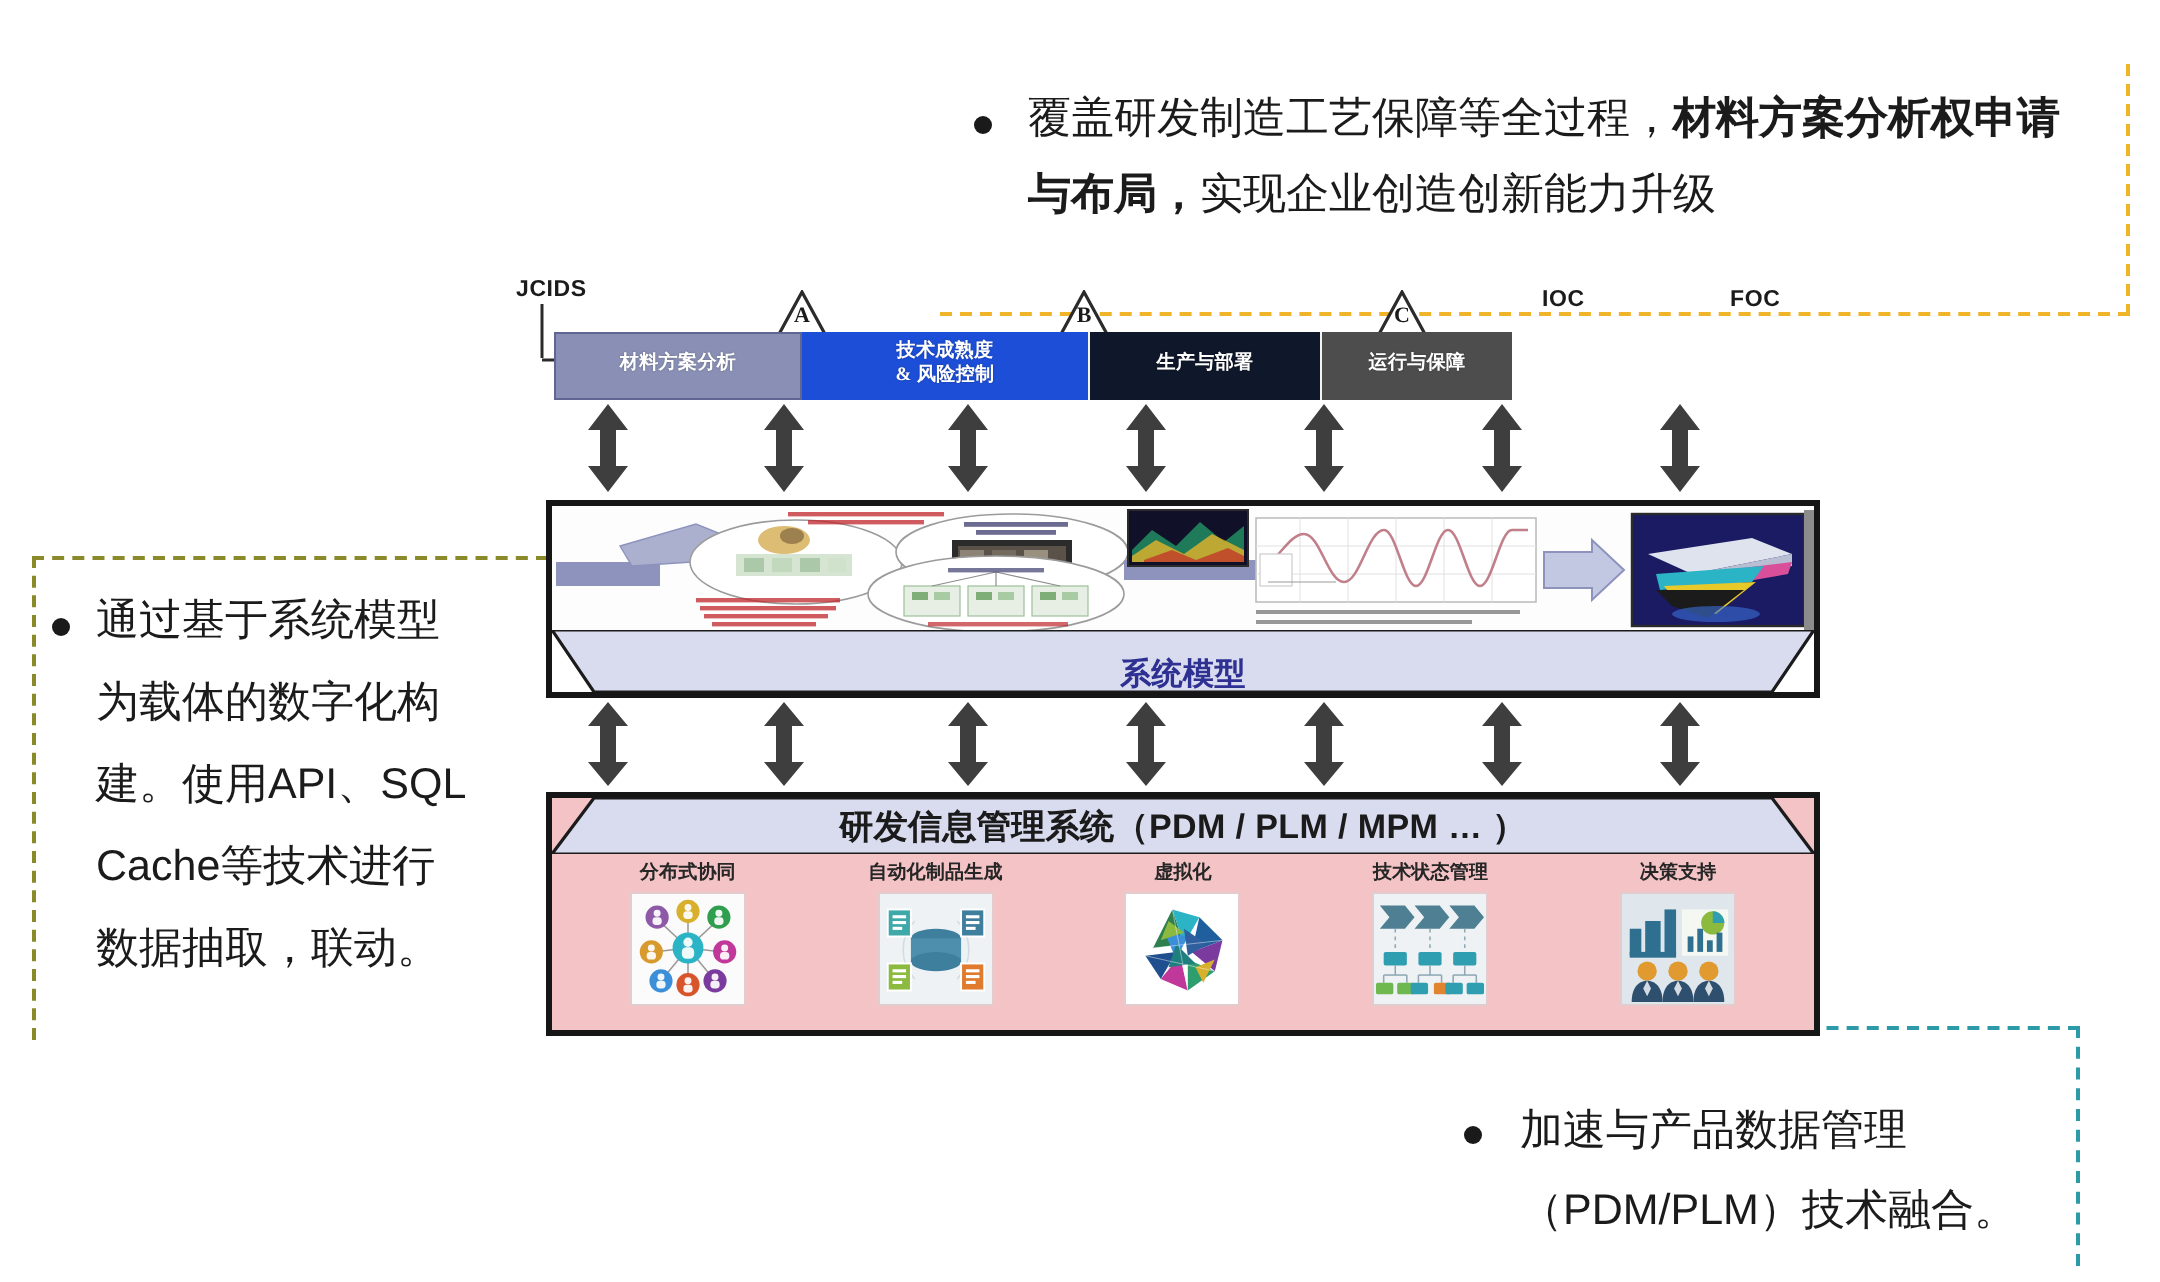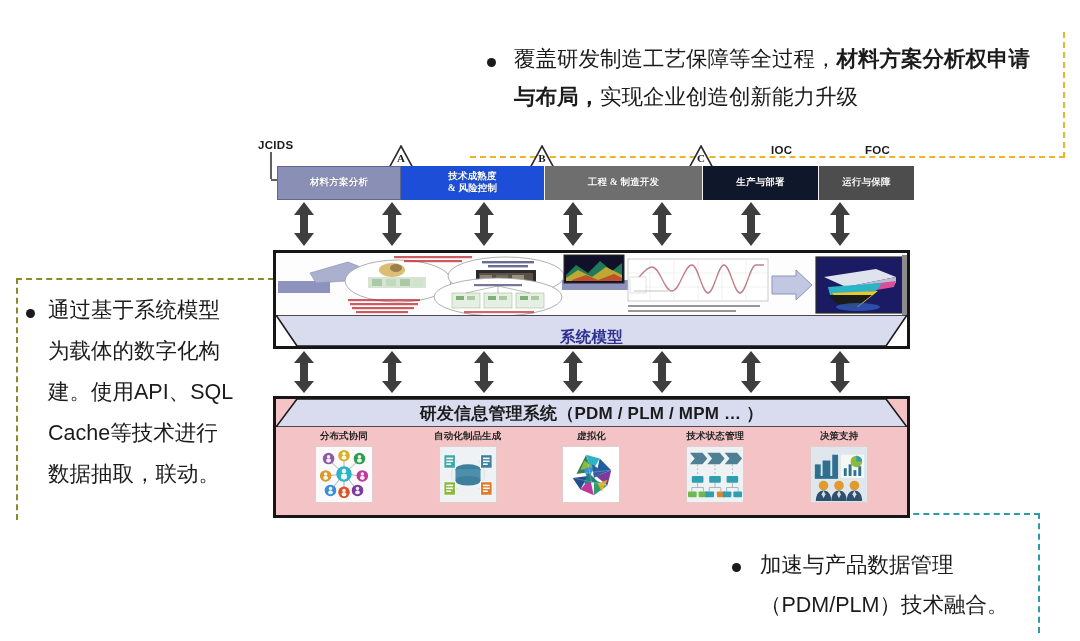--- a/index.html
+++ b/index.html
@@ -314,23 +314,20 @@
     </svg>
   </div>
 
   <div id="phasebar">
     <div class="phase" style="width:124px; background:#8a90b5; border:1px solid #5f6692;">
       <span>材料方案分析</span>
     </div>
     <div class="phase" style="width:144px; background:#1d4ed8;">
       <span style="white-space:pre-line">技术成熟度
 &amp; 风险控制</span>
-    </div>
-    <div class="phase" style="width:158px; background:#6e6e6e;">
-      <span>工程 &amp; 制造开发</span>
     </div>
     <div class="phase" style="width:116px; background:#0f172a;">
       <span>生产与部署</span>
     </div>
     <div class="phase" style="width:95px; background:#4d4d4d;">
       <span>运行与保障</span>
     </div>
   </div>
 
   <div class="arrow-row" style="top:202px;">

